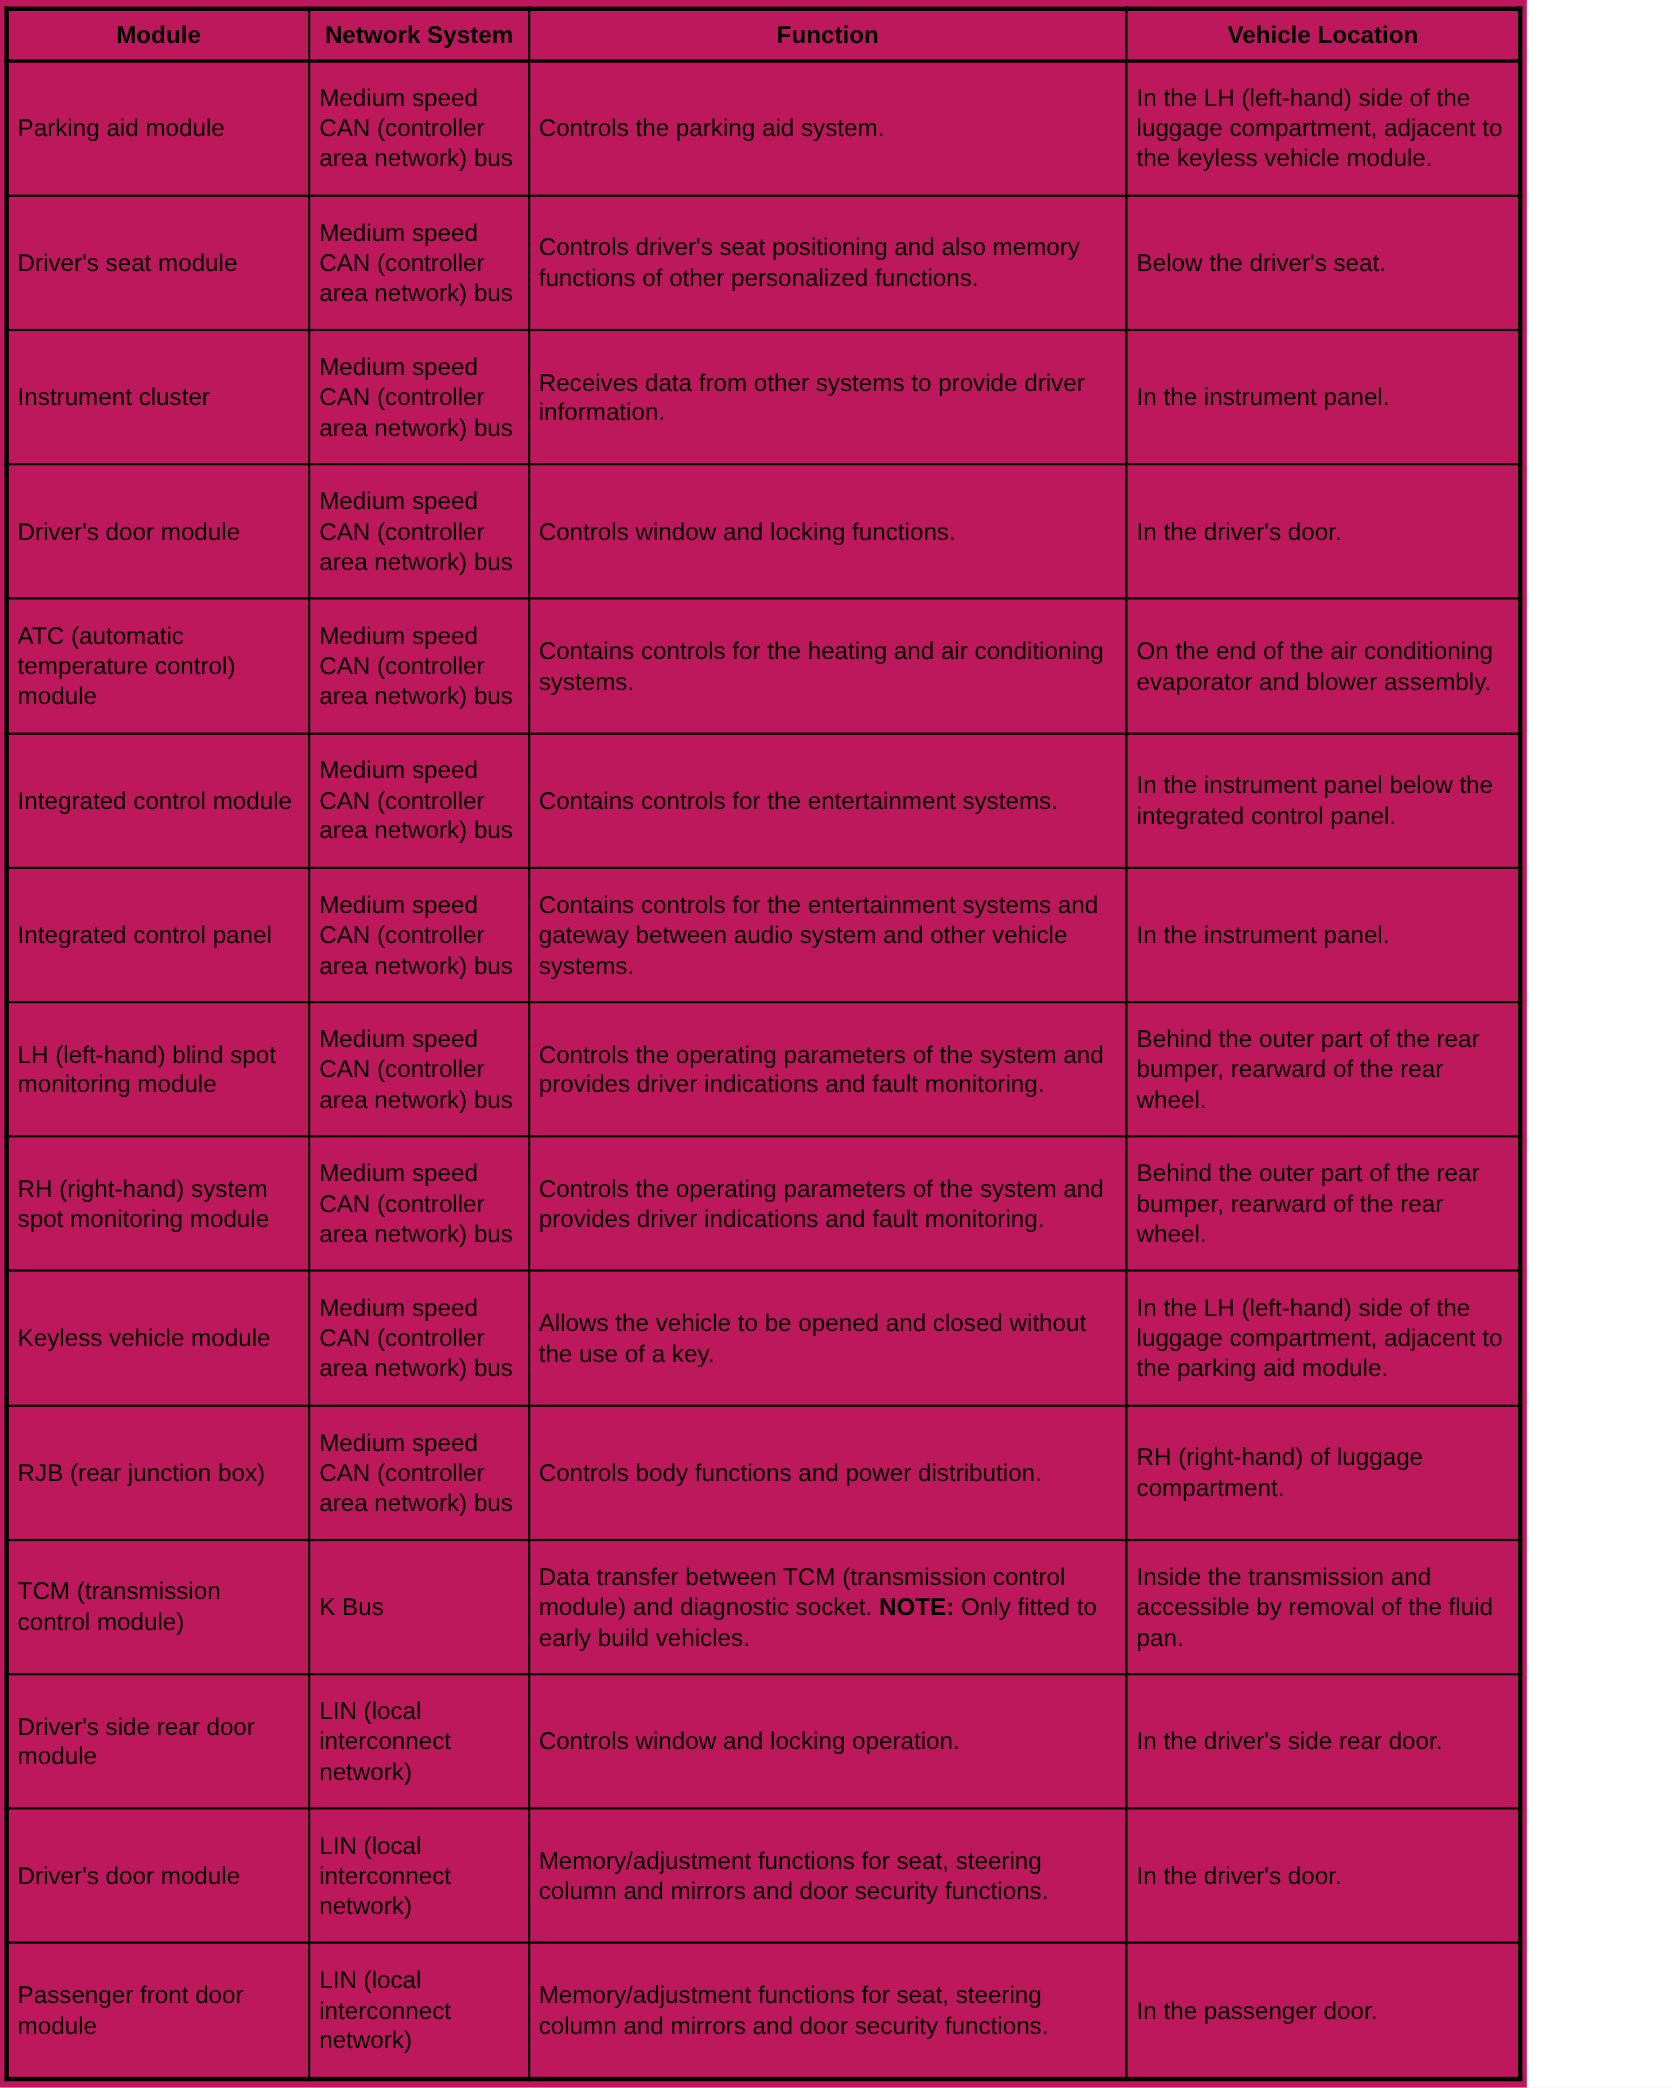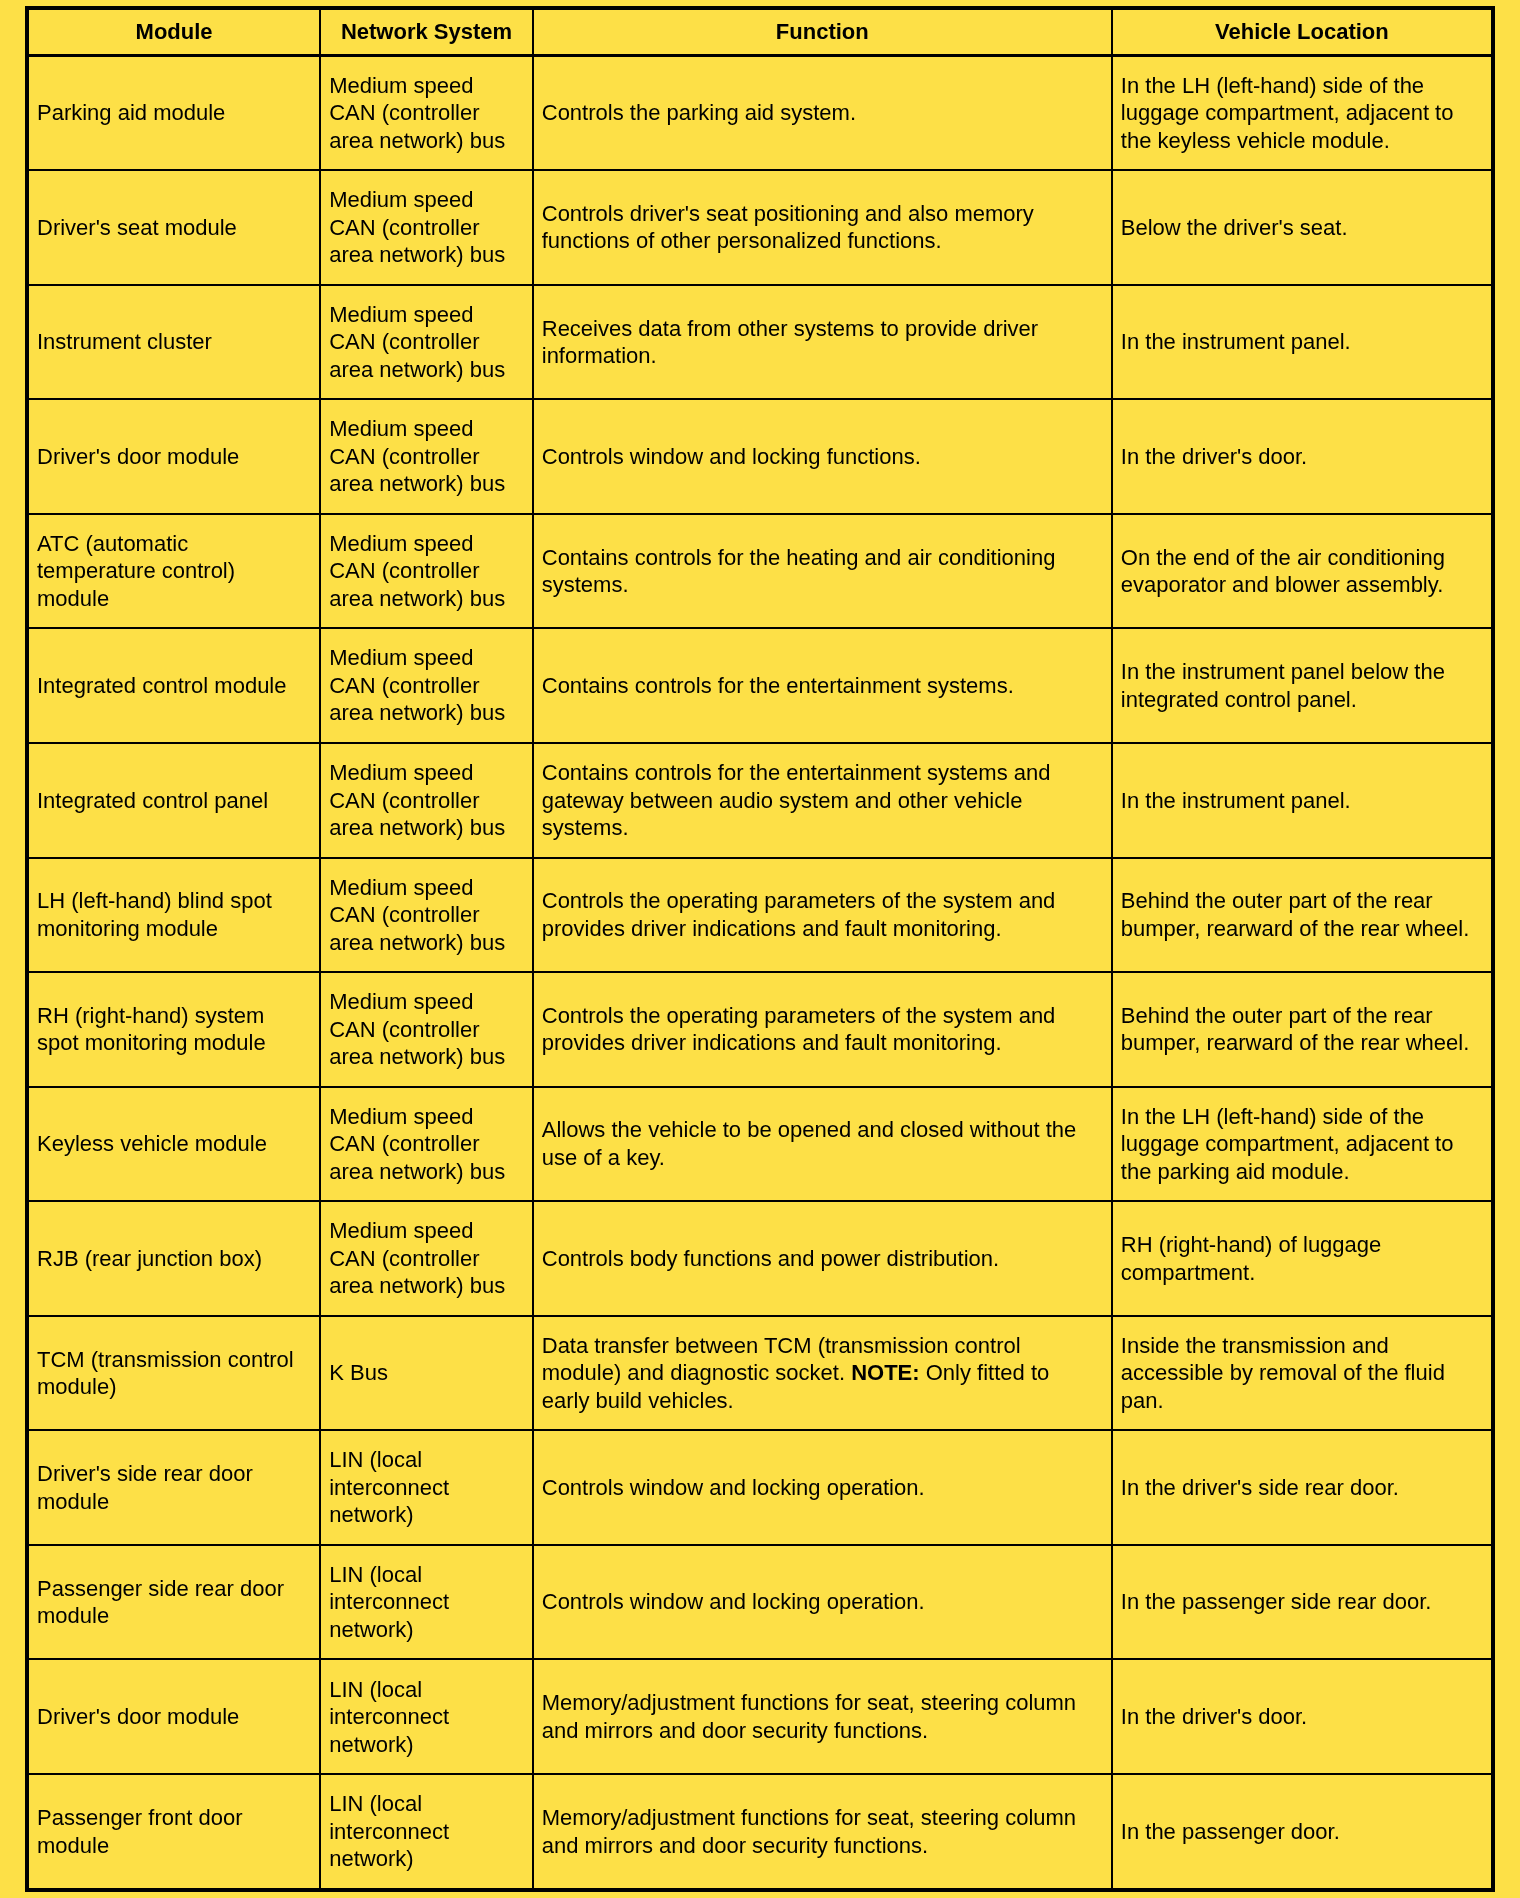--- a/index.html
+++ b/index.html
@@ -7,25 +7,25 @@
     padding: 0;
     background: #ffffff;
   }
   body {
     font-family: "Liberation Sans", "DejaVu Sans", sans-serif;
     color: #000000;
     font-size: 22px;
     line-height: 1.25;
   }
   .page {
-    width: 1520px;
+    width: 1388px;
     height: 1898px;
     box-sizing: border-box;
-    padding: 6px 25px;
-    background: #fde047;
+    padding: 6px 4px;
+    background: #be185d;
   }
   table.modules {
     width: 100%;
     height: 100%;
     border-collapse: collapse;
     table-layout: fixed;
     border: 4px solid #000000;
   }
   table.modules th,
   table.modules td {
@@ -143,26 +143,20 @@
           <td data-name="function-cell">Data transfer between TCM (transmission control module) and diagnostic socket. <b data-name="note-label">NOTE:</b> Only fitted to early build vehicles.</td>
           <td data-name="location-cell">Inside the transmission and accessible by removal of the fluid pan.</td>
         </tr>
         <tr data-name="table-row">
           <td data-name="module-cell">Driver's side rear door module</td>
           <td data-name="network-cell">LIN (local interconnect network)</td>
           <td data-name="function-cell">Controls window and locking operation.</td>
           <td data-name="location-cell">In the driver's side rear door.</td>
         </tr>
         <tr data-name="table-row">
-          <td data-name="module-cell">Passenger side rear door module</td>
-          <td data-name="network-cell">LIN (local interconnect network)</td>
-          <td data-name="function-cell">Controls window and locking operation.</td>
-          <td data-name="location-cell">In the passenger side rear door.</td>
-        </tr>
-        <tr data-name="table-row">
           <td data-name="module-cell">Driver's door module</td>
           <td data-name="network-cell">LIN (local interconnect network)</td>
           <td data-name="function-cell">Memory/adjustment functions for seat, steering column and mirrors and door security functions.</td>
           <td data-name="location-cell">In the driver's door.</td>
         </tr>
         <tr data-name="table-row">
           <td data-name="module-cell">Passenger front door module</td>
           <td data-name="network-cell">LIN (local interconnect network)</td>
           <td data-name="function-cell">Memory/adjustment functions for seat, steering column and mirrors and door security functions.</td>
           <td data-name="location-cell">In the passenger door.</td>

